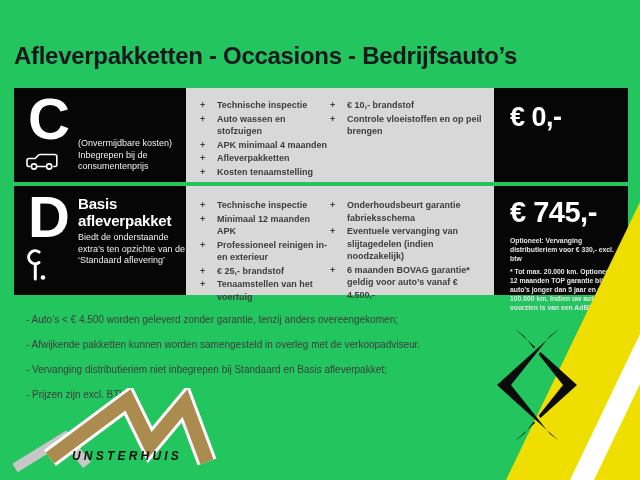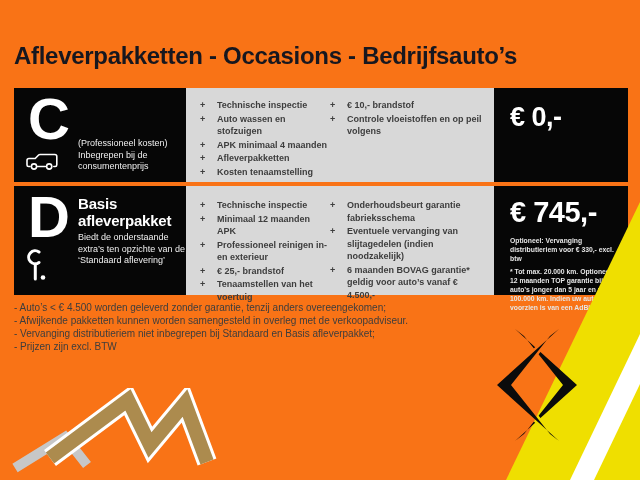--- a/index.html
+++ b/index.html
@@ -1,17 +1,17 @@
 <!DOCTYPE html>
 <html><head>
 <meta charset="utf-8">
 <style>
   html,body{margin:0;padding:0;}
   body{width:640px;height:480px;font-family:"Liberation Sans",sans-serif;background:#ffffff;}
-  #page{position:relative;width:640px;height:480px;background:#f97316;overflow:hidden;}
+  #page{position:relative;width:640px;height:480px;background:#22c55e;overflow:hidden;}
 
   .title{position:absolute;left:14px;top:42px;font-size:24px;font-weight:bold;
          color:#17171f;letter-spacing:-0.3px;white-space:nowrap;}
 
   .row{position:absolute;left:14px;width:614px;display:flex;}
   .row1{top:88px;height:94px;}
   .row2{top:186px;height:109px;}
 
   .box-left{width:172px;flex:none;background:#060606;position:relative;color:#fff;}
   .big-letter{position:absolute;left:14px;top:2px;font-size:58px;line-height:58px;font-weight:bold;color:#fff;}
@@ -34,39 +34,39 @@
 
   .box-price{width:134px;flex:none;background:#060606;color:#fff;box-sizing:border-box;
              padding:10px 10px 0 16px;}
   .price-amount{font-weight:bold;letter-spacing:-0.5px;}
   .row1 .price-amount{font-size:27px;padding-top:4px;}
   .row2 .price-amount{font-size:29px;}
   .pnotes{margin-top:7px;}
   .pnote{font-size:6.8px;line-height:9px;font-weight:bold;color:#e6e6e6;margin-bottom:4px;}
 
   .footnotes{position:absolute;left:14px;top:301px;font-size:10px;line-height:13px;color:#3d3d3d;}
-  .footnote{margin:0;}
+  .footnote{margin:12px;}
 
   #munsterhuis-logo{position:absolute;left:8px;top:388px;}
   .wordmark{position:absolute;left:72px;top:449px;font-size:12px;font-weight:bold;font-style:italic;
             letter-spacing:3.2px;color:#101010;white-space:nowrap;}
 
   #renault-art{position:absolute;left:430px;top:200px;}
 </style>
 </head>
 <body>
 
 <div id="page">
 
   <div class="title">Afleverpakketten - Occasions - Bedrijfsauto’s</div>
 
   <div class="row row1">
     <div class="box-left">
       <div class="big-letter">C</div>
-      <div class="pkg-note">(Professioneel kosten) Inbegrepen bij de consumentenprijs</div>
+      <div class="pkg-note">(Onvermijdbare kosten) Inbegrepen bij de consumentenprijs</div>
       <div class="pkg-icon">
         <svg width="34" height="22" viewBox="0 0 34 22">
           <g fill="none" stroke="#ffffff" stroke-width="1.6" stroke-linejoin="round" stroke-linecap="round">
             <path d="M4,16.5 H2.6 Q1,16.5 1,15 V10.5 Q1,8.5 3,8.5 H9.2 L12.6,5 Q13.1,4.5 14.1,4.5 H28.8 Q30.8,4.5 30.8,6.5 V14.8 Q30.8,16.5 29.2,16.5 H27.8"></path>
             <path d="M11.4,16.5 H19.4"></path>
             <circle cx="8" cy="16.5" r="2.6"></circle>
             <circle cx="23.2" cy="16.5" r="2.6"></circle>
           </g>
         </svg>
       </div>
@@ -94,21 +94,21 @@
             <span class="litxt">Kosten tenaamstelling</span>
           </div>
         </div>
       <div class="col col2">
           <div class="li">
             <span class="plus">+</span>
             <span class="litxt">€ 10,- brandstof</span>
           </div>
           <div class="li">
             <span class="plus">+</span>
-            <span class="litxt">Controle vloeistoffen en op peil volgens</span>
+            <span class="litxt">Controle vloeistoffen en op peil brengen</span>
           </div>
         </div>
     </div>
     <div class="box-price">
       <div class="price-amount">€ 0,-</div>
       <div class="pnotes"></div>
     </div>
   </div>
 
   <div class="row row2">
@@ -178,20 +178,21 @@
       <div class="footnote">- Afwijkende pakketten kunnen worden samengesteld in overleg met de verkoopadviseur.</div>
       <div class="footnote">- Vervanging distributieriem niet inbegrepen bij Standaard en Basis afleverpakket;</div>
       <div class="footnote">- Prijzen zijn excl. BTW</div>
     </div>
 
   <svg id="munsterhuis-logo" width="215" height="86" viewBox="0 0 215 86">
     <polyline points="7,80 57,49 79,77" fill="none" stroke="#c7c7c7" stroke-width="10" stroke-linejoin="miter" stroke-miterlimit="10"></polyline>
     <polyline points="42,70 120,12 142,57 177,15 199,74" fill="none" stroke="#ffffff" stroke-width="20" stroke-linejoin="miter" stroke-miterlimit="10"></polyline>
     <polyline points="42,70 120,12 142,57 177,15 199,74" fill="none" stroke="#ac8b4e" stroke-width="14" stroke-linejoin="miter" stroke-miterlimit="10"></polyline>
   </svg>
+  <div class="wordmark">UNSTERHUIS</div>
 
   <svg id="renault-art" width="210" height="280" viewBox="430 200 210 280">
     <defs>
       <polygon id="bandL" points="22,-56 -40,0 22,56 13,49 -26,0 13,-49"></polygon>
       <polygon id="bandR" points="-22,56 40,0 -22,-56 -13,-49 26,0 -13,49"></polygon>
       <mask id="mcut">
         <rect x="-60" y="-70" width="120" height="140" fill="#ffffff"></rect>
         <use href="#bandL" fill="none" stroke="#000000" stroke-width="5"></use>
       </mask>
     </defs>

